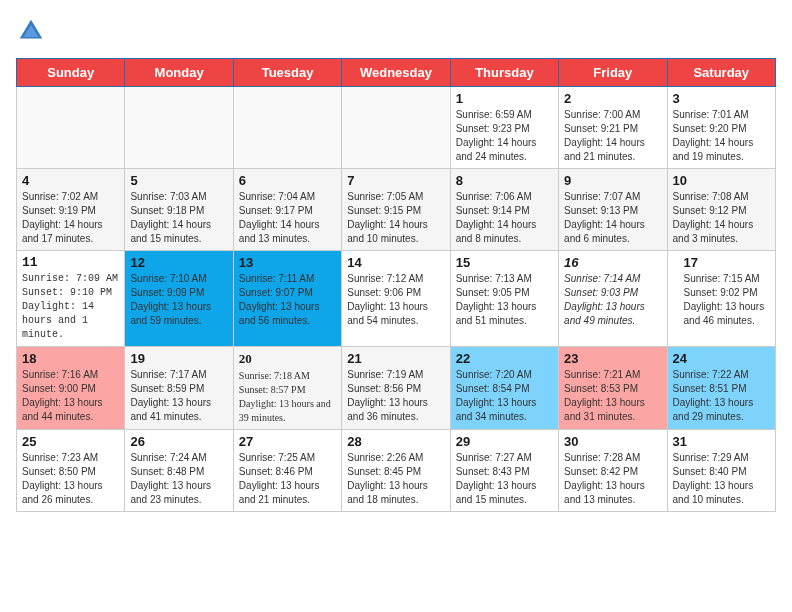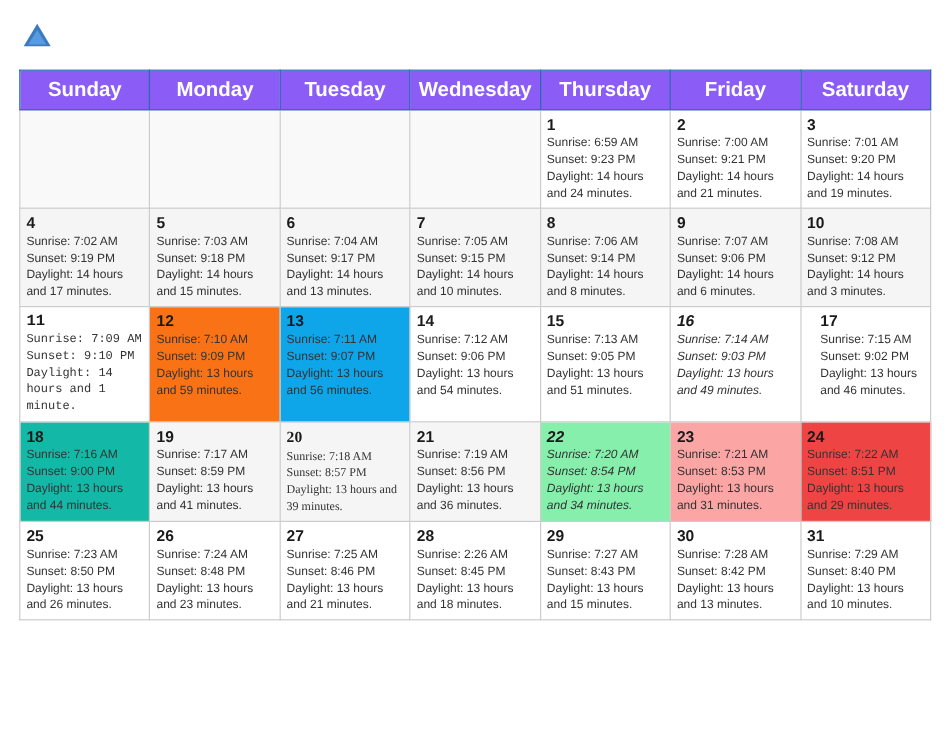--- a/index.html
+++ b/index.html
@@ -45,23 +45,23 @@
     .subtitle {
       font-size: 16px;
       color: #444;
     }
     .calendar {
       width: 100%;
       border-collapse: collapse;
       border: 1px solid #ccc;
     }
     .calendar th {
-      background-color: #8b5cf6;
+      background-color: #ef4444;
       color: #fff;
-      font-size: 17px;
+      font-size: 13px;
       font-weight: bold;
       padding: 6px 4px;
       text-align: center;
       border: 1px solid #2a6aaf;
     }
     .calendar td {
       vertical-align: top;
       border: 1px solid #ccc;
       padding: 4px 5px;
       font-size: 10.5px;
@@ -183,41 +183,41 @@
         <td style="background: rgb(245, 245, 245);">
           <div class="day-number">8</div>
           <div class="day-info">Sunrise: 7:06 AM
 Sunset: 9:14 PM
 Daylight: 14 hours
 and 8 minutes.</div>
         </td>
         <td style="background: rgb(245, 245, 245);">
           <div class="day-number">9</div>
           <div class="day-info">Sunrise: 7:07 AM
-Sunset: 9:06 PM
+Sunset: 9:13 PM
 Daylight: 14 hours
 and 6 minutes.</div>
         </td>
         <td style="background: rgb(245, 245, 245);">
           <div class="day-number">10</div>
           <div class="day-info">Sunrise: 7:08 AM
 Sunset: 9:12 PM
 Daylight: 14 hours
 and 3 minutes.</div>
         </td>
       </tr>
       <tr>
         <td style="background: rgb(255, 255, 255); font-family: Liberation Mono, monospace;">
           <div class="day-number">11</div>
           <div class="day-info">Sunrise: 7:09 AM
 Sunset: 9:10 PM
 Daylight: 14 hours
 and 1 minute.</div>
         </td>
-        <td style="background: #f97316;">
+        <td style="background: #0ea5e9;">
           <div class="day-number">12</div>
           <div class="day-info">Sunrise: 7:10 AM
 Sunset: 9:09 PM
 Daylight: 13 hours
 and 59 minutes.</div>
         </td>
         <td style="background: #0ea5e9;">
           <div class="day-number">13</div>
           <div class="day-info">Sunrise: 7:11 AM
 Sunset: 9:07 PM
@@ -247,21 +247,21 @@
         </td>
         <td style="background: rgb(255, 255, 255); padding-left: 16px;">
           <div class="day-number">17</div>
           <div class="day-info">Sunrise: 7:15 AM
 Sunset: 9:02 PM
 Daylight: 13 hours
 and 46 minutes.</div>
         </td>
       </tr>
       <tr>
-        <td style="background: #14b8a6;">
+        <td style="background: #fca5a5;">
           <div class="day-number">18</div>
           <div class="day-info">Sunrise: 7:16 AM
 Sunset: 9:00 PM
 Daylight: 13 hours
 and 44 minutes.</div>
         </td>
         <td style="background: rgb(245, 245, 245);">
           <div class="day-number">19</div>
           <div class="day-info">Sunrise: 7:17 AM
 Sunset: 8:59 PM
@@ -275,35 +275,35 @@
 Daylight: 13 hours
 and 39 minutes.</div>
         </td>
         <td style="background: rgb(245, 245, 245);">
           <div class="day-number">21</div>
           <div class="day-info">Sunrise: 7:19 AM
 Sunset: 8:56 PM
 Daylight: 13 hours
 and 36 minutes.</div>
         </td>
-        <td style="background: #86efac; font-style: italic;">
+        <td style="background: #7dd3fc;">
           <div class="day-number">22</div>
           <div class="day-info">Sunrise: 7:20 AM
 Sunset: 8:54 PM
 Daylight: 13 hours
 and 34 minutes.</div>
         </td>
         <td style="background: #fca5a5; margin-top: 22px;">
           <div class="day-number">23</div>
           <div class="day-info">Sunrise: 7:21 AM
 Sunset: 8:53 PM
 Daylight: 13 hours
 and 31 minutes.</div>
         </td>
-        <td style="background: #ef4444;">
+        <td style="background: #7dd3fc;">
           <div class="day-number">24</div>
           <div class="day-info">Sunrise: 7:22 AM
 Sunset: 8:51 PM
 Daylight: 13 hours
 and 29 minutes.</div>
         </td>
       </tr>
       <tr>
         <td style="background: rgb(255, 255, 255);">
           <div class="day-number">25</div>

